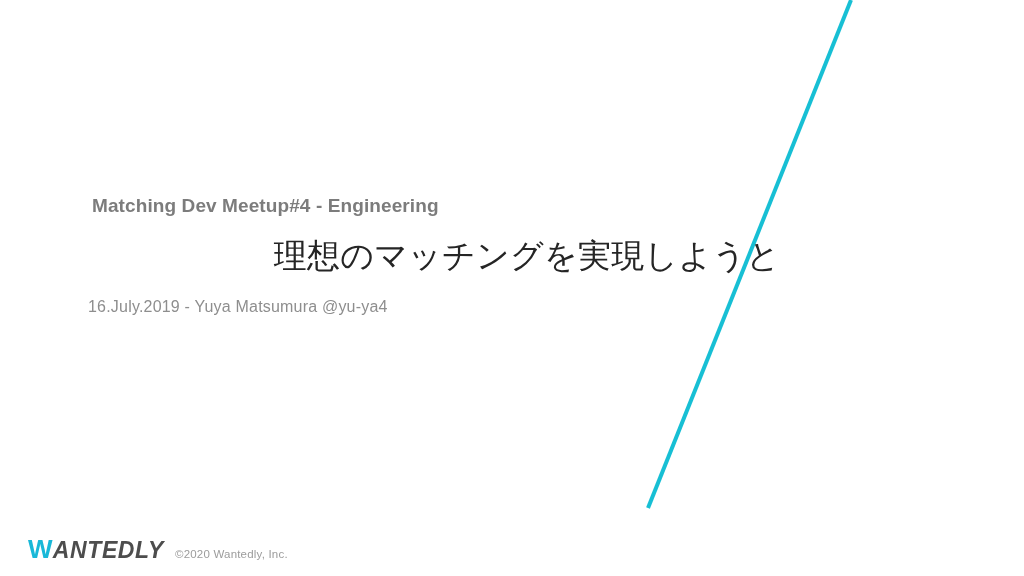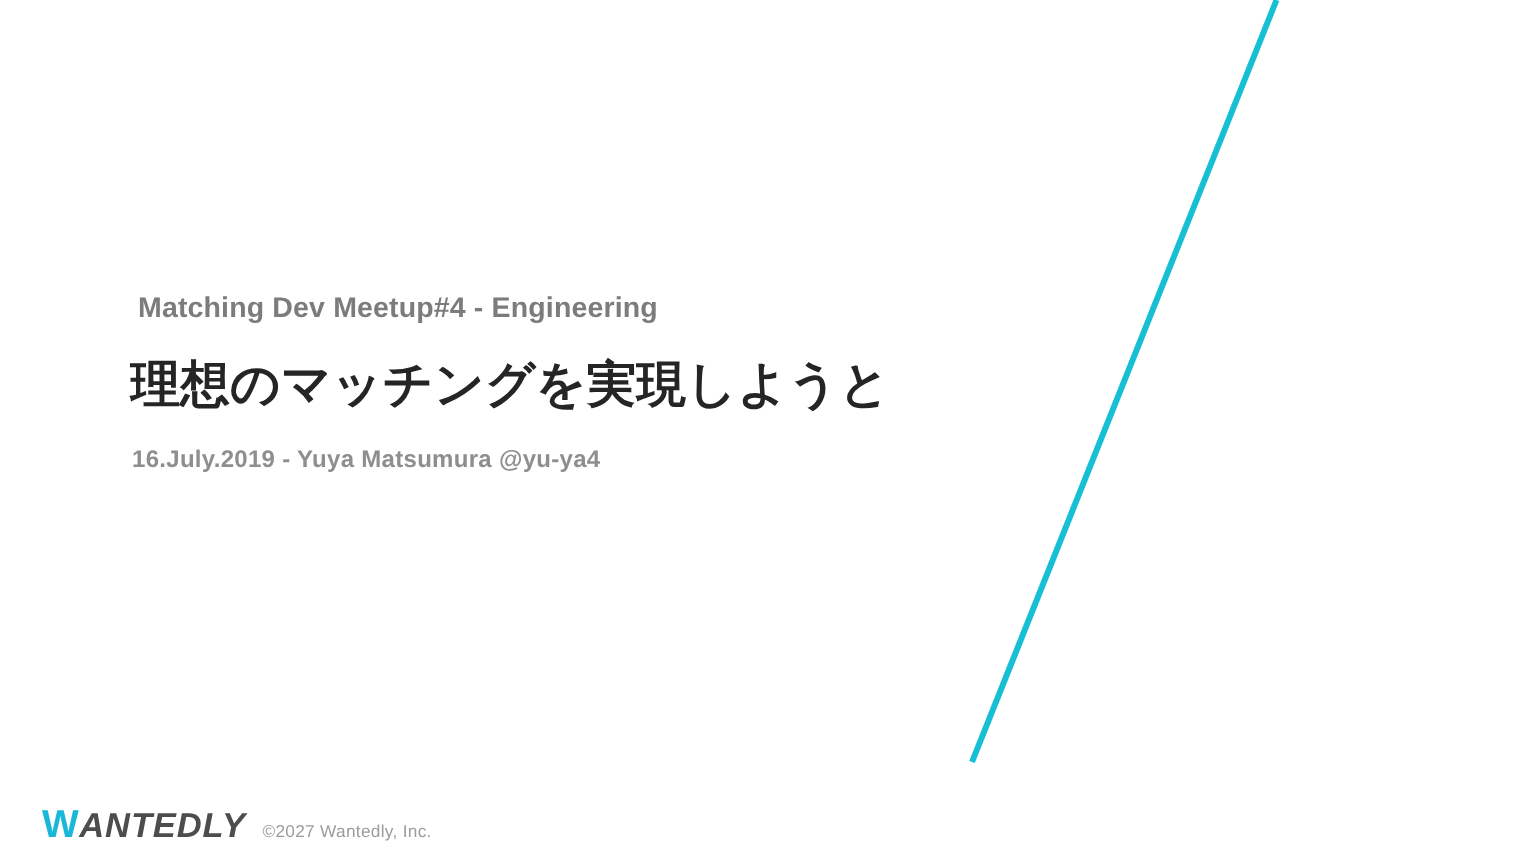--- a/index.html
+++ b/index.html
@@ -39,33 +39,34 @@
     font-size: 19px;
     font-weight: bold;
     letter-spacing: 0.1px;
     color: #7c7c7c;
     line-height: 26px;
     white-space: nowrap;
   }
   .title {
     margin: 14px 0 0 0;
     font-size: 33px;
-    font-weight: bold;
+    font-weight: normal;
     color: #252525;
     line-height: 45px;
     letter-spacing: 0.2px;
     white-space: nowrap;
+    text-align: center;
   }
   .title .line {
     display: block;
   }
   .byline {
     margin: 18px 0 0 1px;
     font-size: 16px;
-    font-weight: bold;
+    font-weight: normal;
     color: #8e8e8e;
     line-height: 22px;
     letter-spacing: 0.2px;
     white-space: nowrap;
   }
   .footer {
     position: absolute;
     left: 28px;
     bottom: 14px;
     display: flex;
@@ -114,16 +115,16 @@
       <span class="line">理想のマッチングを実現しようと</span>
     </h1>
     <p class="byline">16.July.2019 - Yuya Matsumura @yu-ya4</p>
   </div>
 
   <div class="footer">
     <div class="logo">
       <span class="logo-w">W</span>
       <span class="logo-rest">ANTEDLY</span>
     </div>
-    <span class="copyright">©2027 Wantedly, Inc.</span>
+    <span class="copyright">©2020 Wantedly, Inc.</span>
   </div>
 
 </div>
 
 </body></html>

